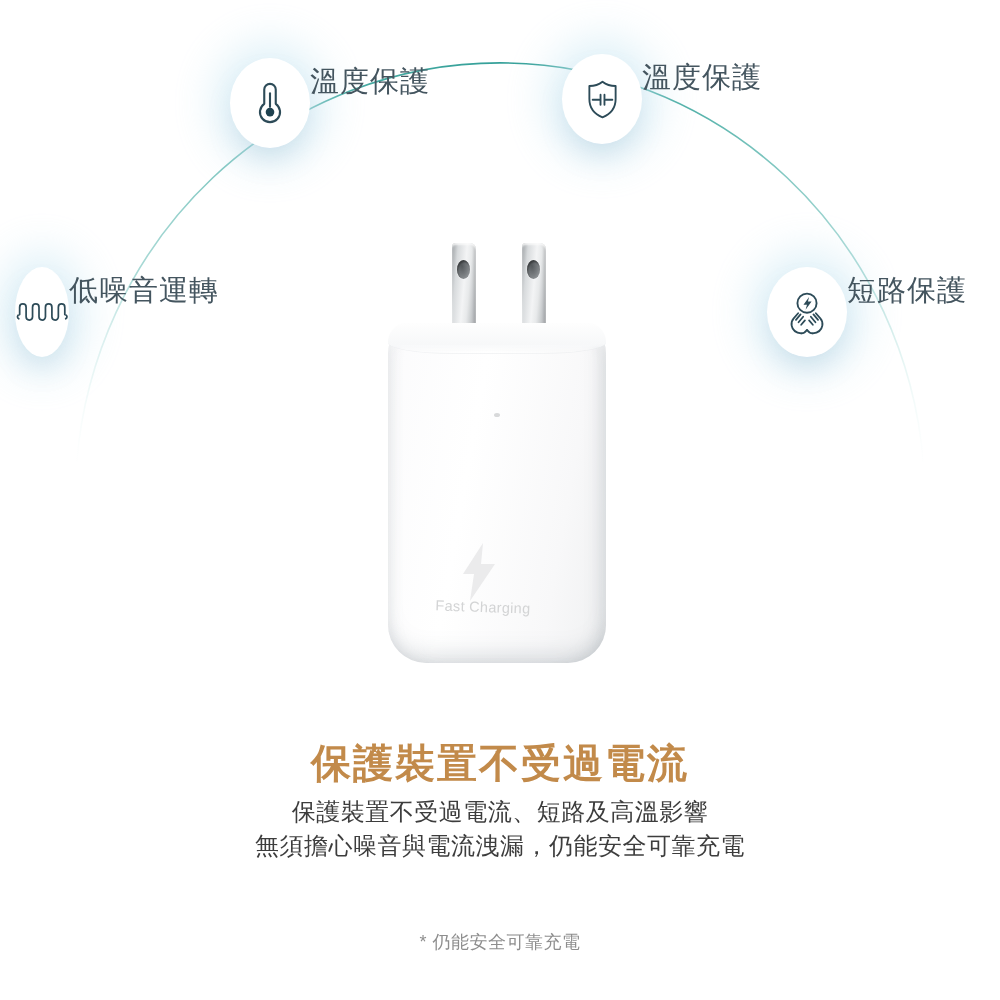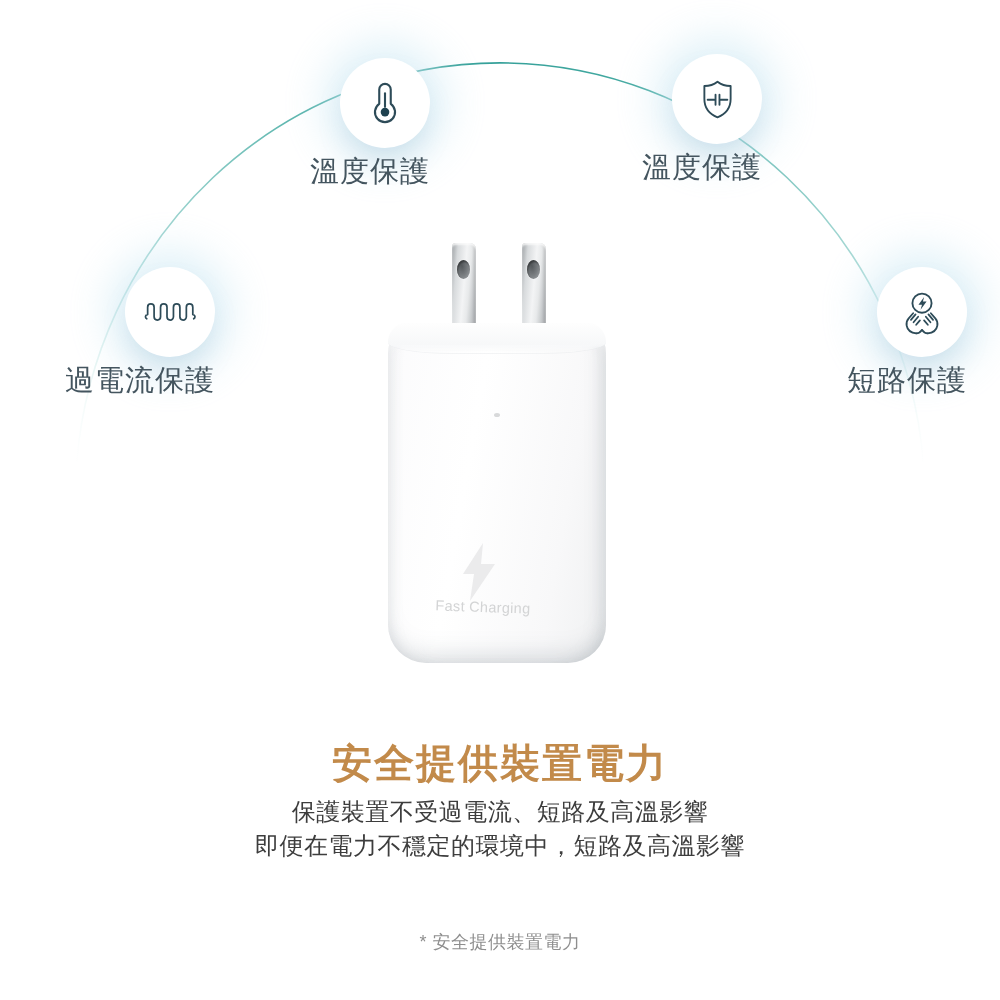--- a/index.html
+++ b/index.html
@@ -4,21 +4,21 @@
 <style>
   html,body{margin:0;padding:0;}
   body{
     width:1000px;height:1000px;position:relative;overflow:hidden;
     background:#ffffff;
     font-family:"Liberation Sans", sans-serif;
   }
   
   .arc-svg{position:absolute;left:0;top:0;z-index:1;}
   
-  .feature{position:absolute;width:200px;display:flex;flex-direction:column;align-items:flex-end;z-index:3;}
+  .feature{position:absolute;width:200px;display:flex;flex-direction:row;align-items:flex-start;z-index:3;}
   .feature-circle{
     width:90px;height:90px;border-radius:50%;background:#ffffff;
     display:flex;align-items:center;justify-content:center;
     box-shadow:0 16px 30px -8px rgba(130,170,195,0.30), 0 0 42px 16px rgba(206,233,244,0.65);
   }
   .feature-label{
     margin-top:8px;font-size:29px;line-height:30px;color:#44555f;
     letter-spacing:1px;white-space:nowrap;
   }
   .f-temperature{left:230px;top:58px;}
@@ -117,21 +117,21 @@
   </div>
   <div class="feature-label">溫度保護</div>
 </div>
 
 <div class="feature f-overcurrent">
   <div class="feature-circle">
     <svg width="54" height="32" viewBox="0 0 72 40">
       <path d="M5 29 C2.5 27.5 2.6 23.6 6.2 23.4 L6.2 13.6 A4.3 4.3 0 0 1 14.8 13.6 L14.8 26.4 A4.3 4.3 0 0 0 23.4 26.4 L23.4 13.6 A4.3 4.3 0 0 1 32 13.6 L32 26.4 A4.3 4.3 0 0 0 40.6 26.4 L40.6 13.6 A4.3 4.3 0 0 1 49.2 13.6 L49.2 26.4 A4.3 4.3 0 0 0 57.8 26.4 L57.8 13.6 A4.3 4.3 0 0 1 66.4 13.6 L66.4 23.4 C70 23.6 70.1 27.4 67.6 29" fill="none" stroke="#2d4b58" stroke-width="2.3" stroke-linecap="round" stroke-linejoin="round"></path>
     </svg>
   </div>
-  <div class="feature-label">過電流保護</div>
+  <div class="feature-label">低噪音運轉</div>
 </div>
 
 <div class="feature f-lownoise">
   <div class="feature-circle">
     <svg width="50" height="50" viewBox="0 0 48 48">
       <circle cx="24" cy="15.5" r="9.2" fill="none" stroke="#2d4b58" stroke-width="1.8"></circle>
       <path d="M26 9.5 L20.6 17 H24 L22.6 21.8 L28.4 14 H24.9 Z" fill="#2d4b58"></path>
       <g fill="none" stroke="#2d4b58" stroke-width="1.7" stroke-linecap="round" stroke-linejoin="round">
         <path d="M18.5 44.5 C13.5 44 10 41 9.3 37.2 C8.8 34.5 9.6 32 11.2 30.2 L15.5 25.2"></path>
         <path d="M13.4 31.5 L17.8 26.3"></path>
@@ -158,20 +158,20 @@
   </div>
   <div class="charger-body">
     <div class="top-dot"></div>
     <svg class="bolt-emboss" width="34" height="58" viewBox="0 0 34 58">
       <path d="M21 0 L1 31 H12 L8 58 L33 21 H19 Z" fill="#ebebec"></path>
     </svg>
     <div class="fast-charging">Fast Charging</div>
   </div>
 </div>
 
-<div class="headline">安全提供裝置電力</div>
+<div class="headline">保護裝置不受過電流</div>
 
 <div class="description">
   <div>保護裝置不受過電流、短路及高溫影響</div>
-  <div>即便在電力不穩定的環境中，短路及高溫影響</div>
+  <div>無須擔心噪音與電流洩漏，仍能安全可靠充電</div>
 </div>
 
-<div class="footnote">* 安全提供裝置電力</div>
+<div class="footnote">* 仍能安全可靠充電</div>
 
 </body></html>

